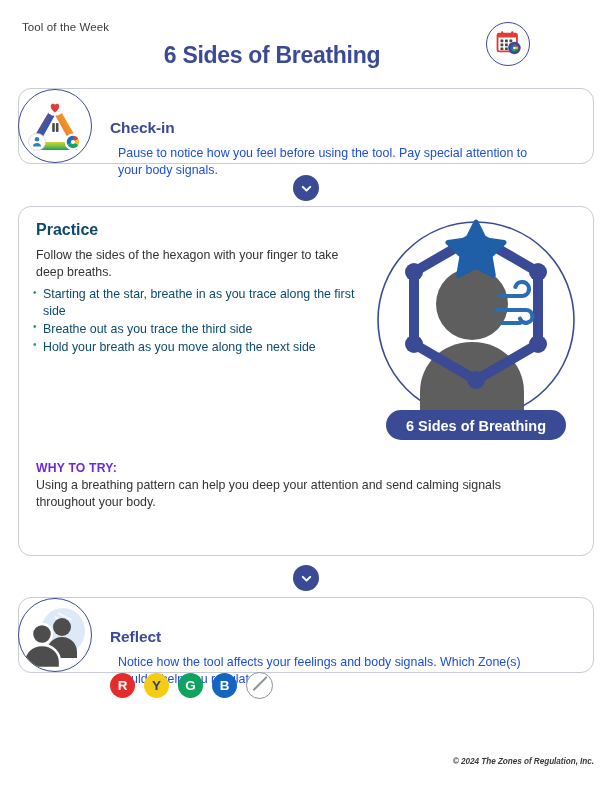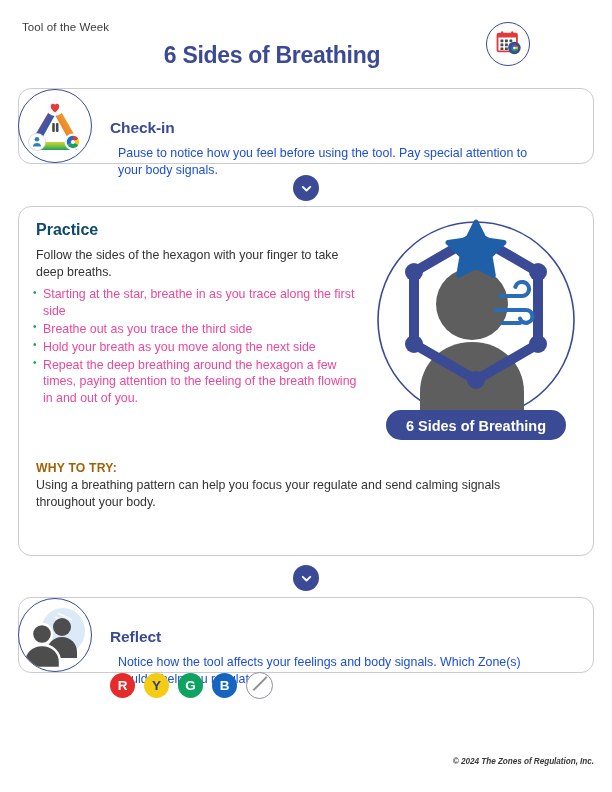--- a/index.html
+++ b/index.html
@@ -150,39 +150,39 @@
     width: 330px;
     margin: 0;
     padding: 0;
     list-style: none;
   }
   .practice-list li {
     position: relative;
     padding-left: 10px;
     font-size: 12.4px;
     line-height: 1.33;
-    color: #ec4899;
+    color: #0c4a6e;
     margin-bottom: 1.5px;
   }
   .practice-list li::before {
     content: "\2022";
     position: absolute;
     left: 0;
     top: -0.5px;
     color: #1aa06d;
     font-size: 10px;
   }
 
   .why-label {
     position: absolute;
     left: 36px;
     top: 461px;
     font-size: 12.2px;
     font-weight: bold;
-    color: #a16207;
+    color: #6d28d9;
     letter-spacing: 0.2px;
   }
   .why-text {
     position: absolute;
     left: 36px;
     top: 477px;
     width: 470px;
     font-size: 12.4px;
     line-height: 1.33;
     color: #333;
@@ -368,25 +368,24 @@
 
   <div class="card card-practice"></div>
 
   <div class="practice-head">Practice</div>
   <div class="practice-intro">Follow the sides of the hexagon with your finger to take deep breaths.</div>
 
   <ul class="practice-list">
     <li>Starting at the star, breathe in as you trace along the first side</li>
     <li>Breathe out as you trace the third side</li>
     <li>Hold your breath as you move along the next side</li>
-    <li>Repeat the deep breathing around the hexagon a few times, paying attention to the feeling of the breath flowing in and out of you.</li>
   </ul>
 
   <div class="why-label">WHY TO TRY:</div>
-  <div class="why-text">Using a breathing pattern can help you focus your regulate and send calming signals throughout your body.</div>
+  <div class="why-text">Using a breathing pattern can help you deep your attention and send calming signals throughout your body.</div>
 
   <div class="hex-illo">
     <svg width="208" height="230" viewBox="0 0 208 230">
 
       <circle cx="104" cy="104" r="98" fill="#ffffff" stroke="#3b4a94" stroke-width="1.6"></circle>
 
       <g fill="#5e5e5e">
         <circle cx="100" cy="88" r="36"></circle>
         <path d="M100 126 c-30 0 -52 22 -52 50 v26 h104 v-26 c0 -28 -22 -50 -52 -50 Z"></path>
       </g>

